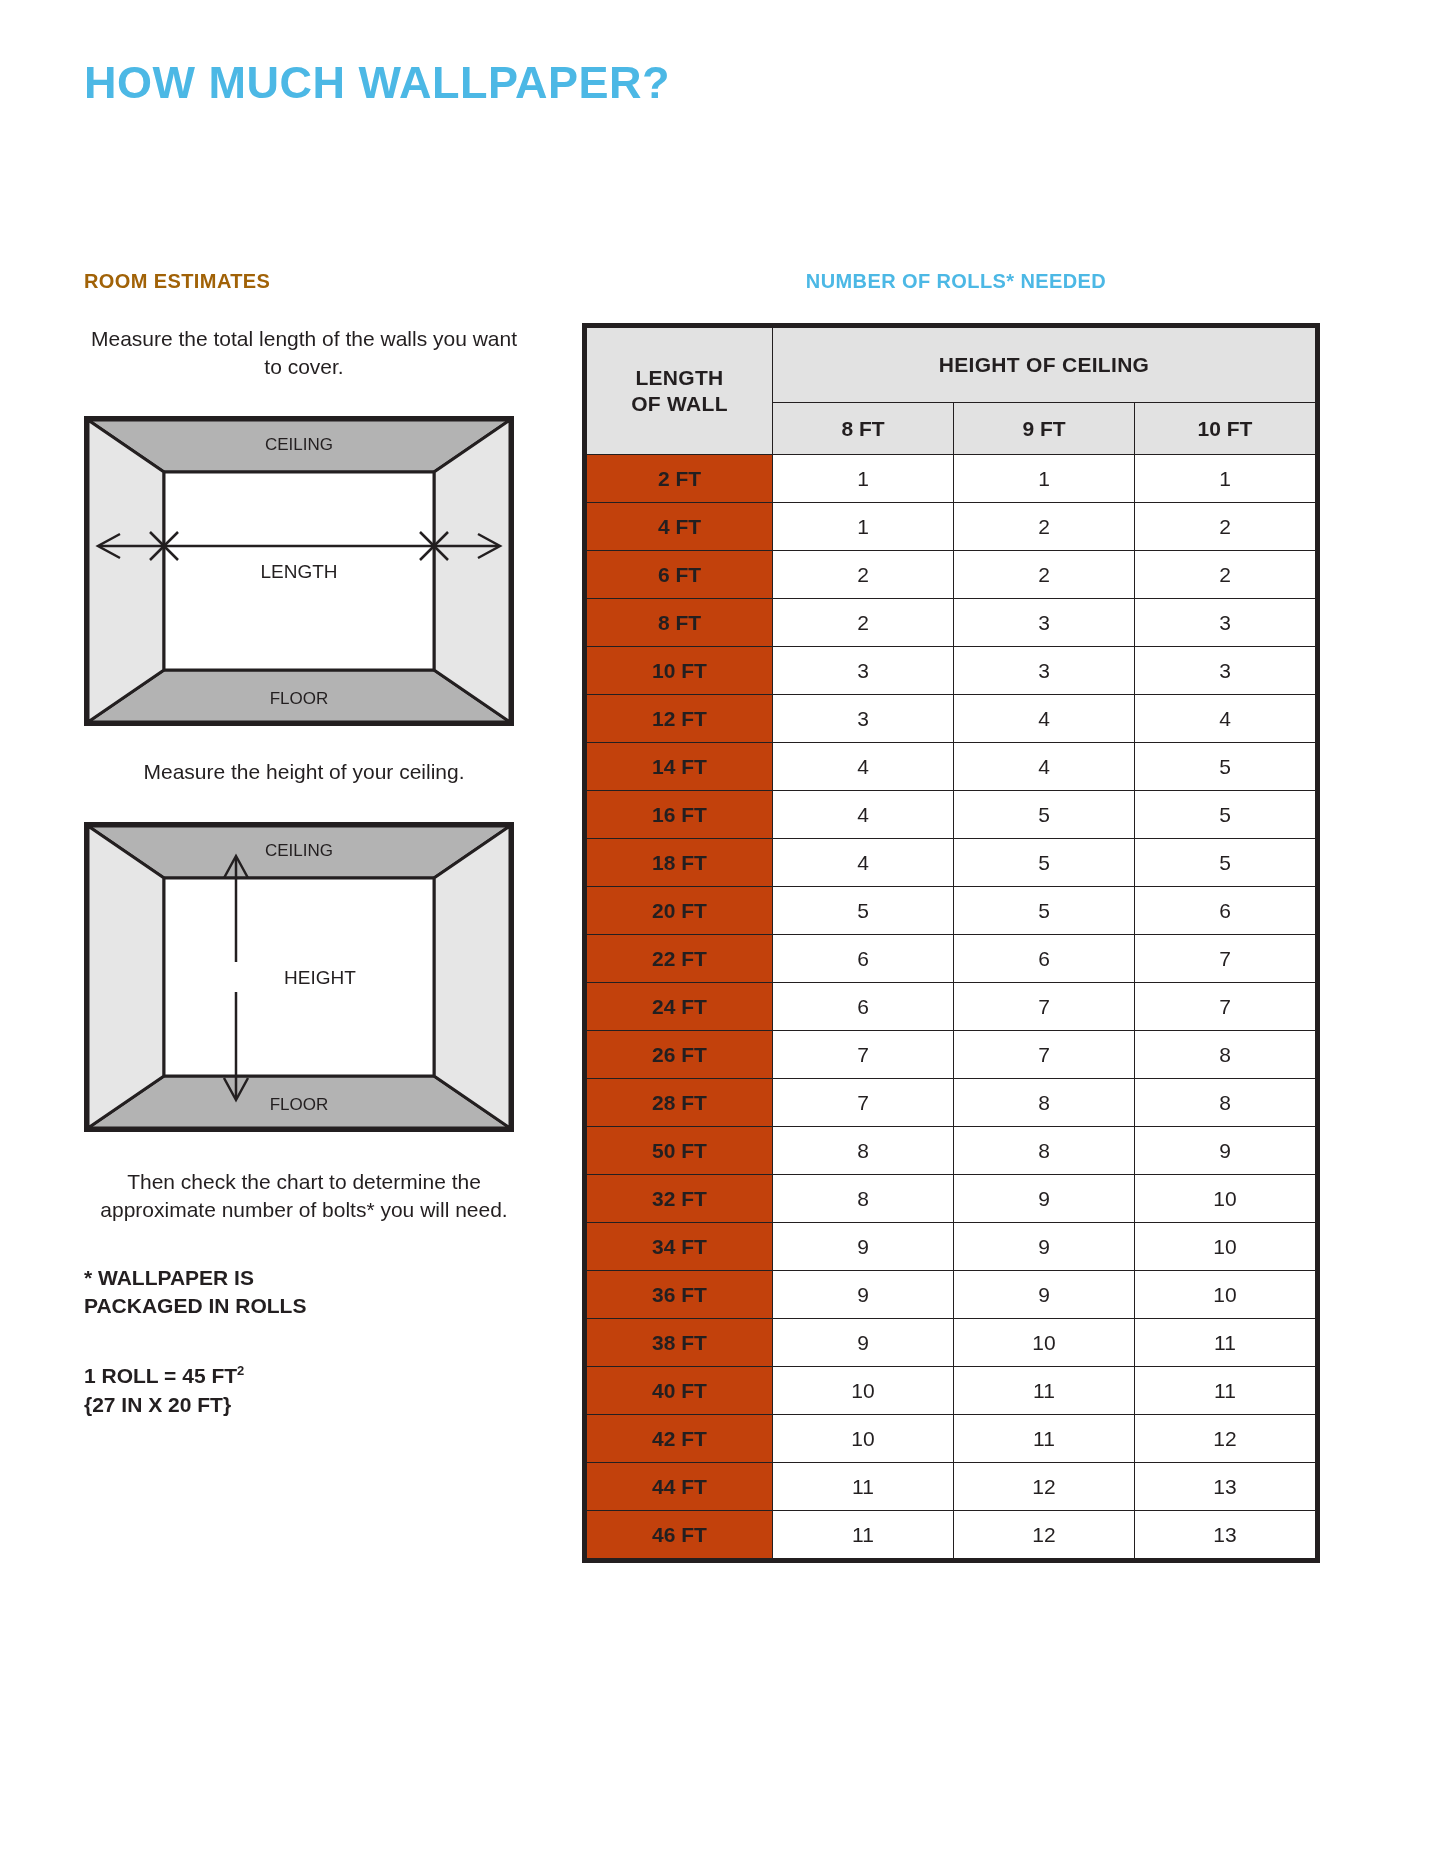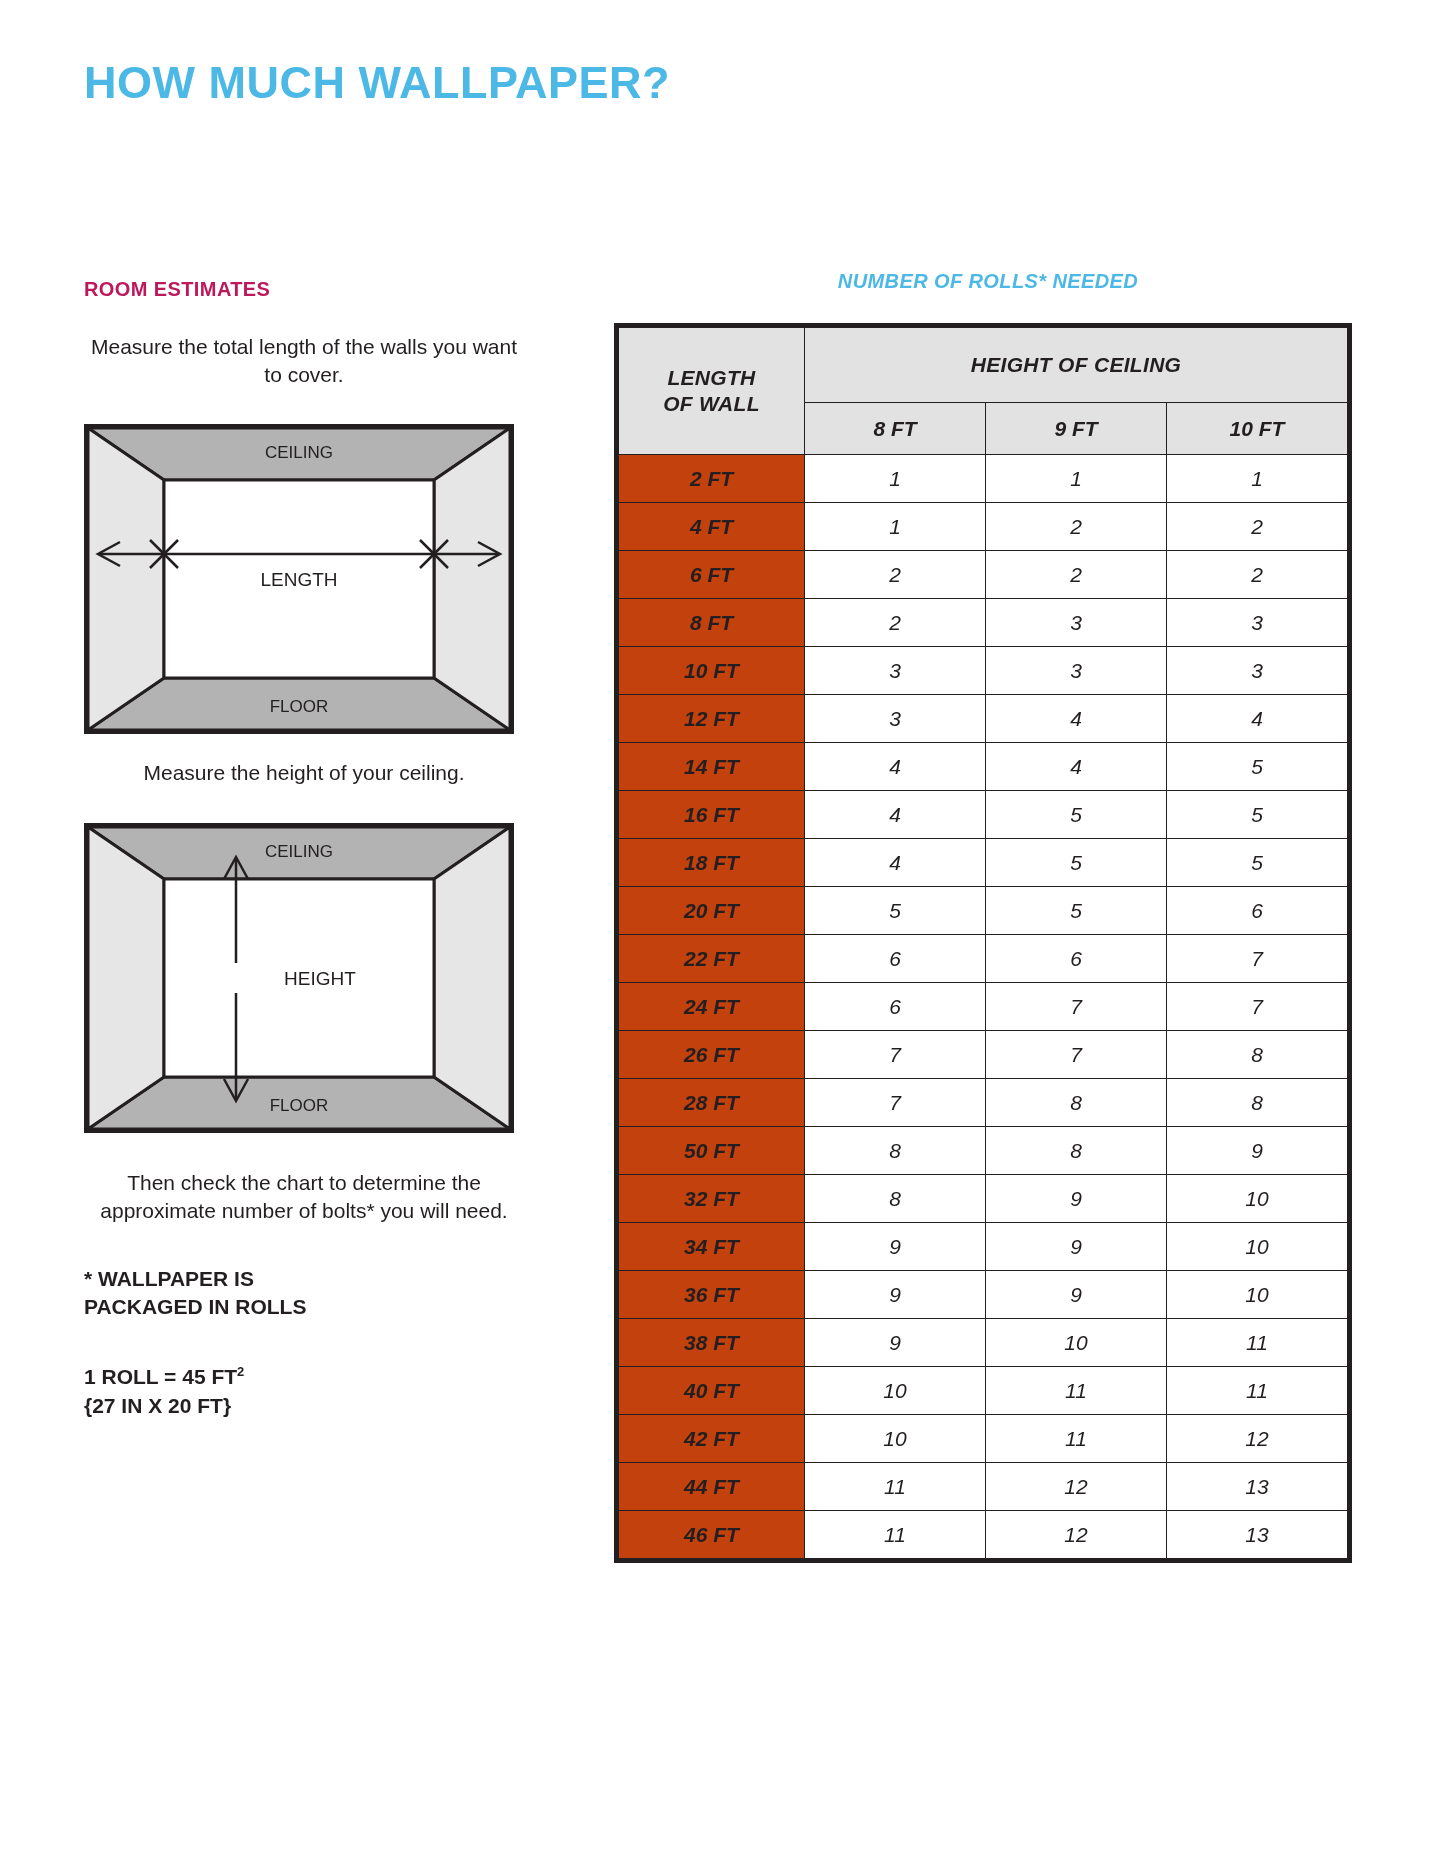--- a/index.html
+++ b/index.html
@@ -32,23 +32,23 @@
   
   .left-col {
     position: absolute;
     left: 84px;
     top: 270px;
     width: 440px;
   }
   .section-head {
     font-size: 20px;
     font-weight: bold;
-    color: #be185d;
+    color: #a16207;
     letter-spacing: 0.4px;
-    margin: 8px 0 32px 0;
+    margin: 0 0 32px 0;
   }
   .para {
     font-size: 21px;
     line-height: 1.32;
     color: #231f20;
     margin: 0;
     text-align: center;
   }
 
   
@@ -76,24 +76,23 @@
     font-weight: bold;
     line-height: 1.35;
     margin: 42px 0 0 0;
     white-space: pre-line;
   }
   .sup { font-size: 13px; vertical-align: super; }
 
   
   .right-col {
     position: absolute;
-    left: 614px;
+    left: 582px;
     top: 270px;
     width: 748px;
-    font-style: italic;
   }
   .table-head-title {
     font-size: 20px;
     font-weight: bold;
     color: #4cb8e5;
     letter-spacing: 0.4px;
     text-align: center;
     margin: 0 0 30px 0;
   }
   table.rolls {
@@ -192,21 +191,21 @@
           <line x1="364" y1="116" x2="336" y2="144"></line>
         </g>
 
         <rect x="168" y="140" width="110" height="30" fill="#ffffff"></rect>
         <text x="215" y="162" font-family="Liberation Sans, sans-serif" font-size="19" fill="#231f20" text-anchor="middle">LENGTH</text>
         <text x="215" y="34" font-family="Liberation Sans, sans-serif" font-size="17" fill="#231f20" text-anchor="middle">CEILING</text>
         <text x="215" y="288" font-family="Liberation Sans, sans-serif" font-size="17" fill="#231f20" text-anchor="middle">FLOOR</text>
       </svg>
     </div>
 
-    <p class="para" style="margin-top:25px;">Measure the height of your ceiling.</p>
+    <p class="para" style="margin-top:32px;">Measure the height of your ceiling.</p>
 
     <div class="diagram">
       <svg width="430" height="310" viewBox="0 0 430 310" xmlns="http://www.w3.org/2000/svg">
         <rect x="2" y="2" width="426" height="306" fill="#e6e6e6" stroke="#231f20" stroke-width="5"></rect>
         <polygon points="4,4 426,4 350,56 80,56" fill="#b3b3b3" stroke="#231f20" stroke-width="3"></polygon>
         <polygon points="4,306 426,306 350,254 80,254" fill="#b3b3b3" stroke="#231f20" stroke-width="3"></polygon>
         <polygon points="4,4 80,56 80,254 4,306" fill="#e6e6e6" stroke="#231f20" stroke-width="3"></polygon>
         <polygon points="426,4 350,56 350,254 426,306" fill="#e6e6e6" stroke="#231f20" stroke-width="3"></polygon>
         <rect x="80" y="56" width="270" height="198" fill="#ffffff" stroke="#231f20" stroke-width="3"></rect>
         <g stroke="#231f20" stroke-width="2.5" fill="none">

